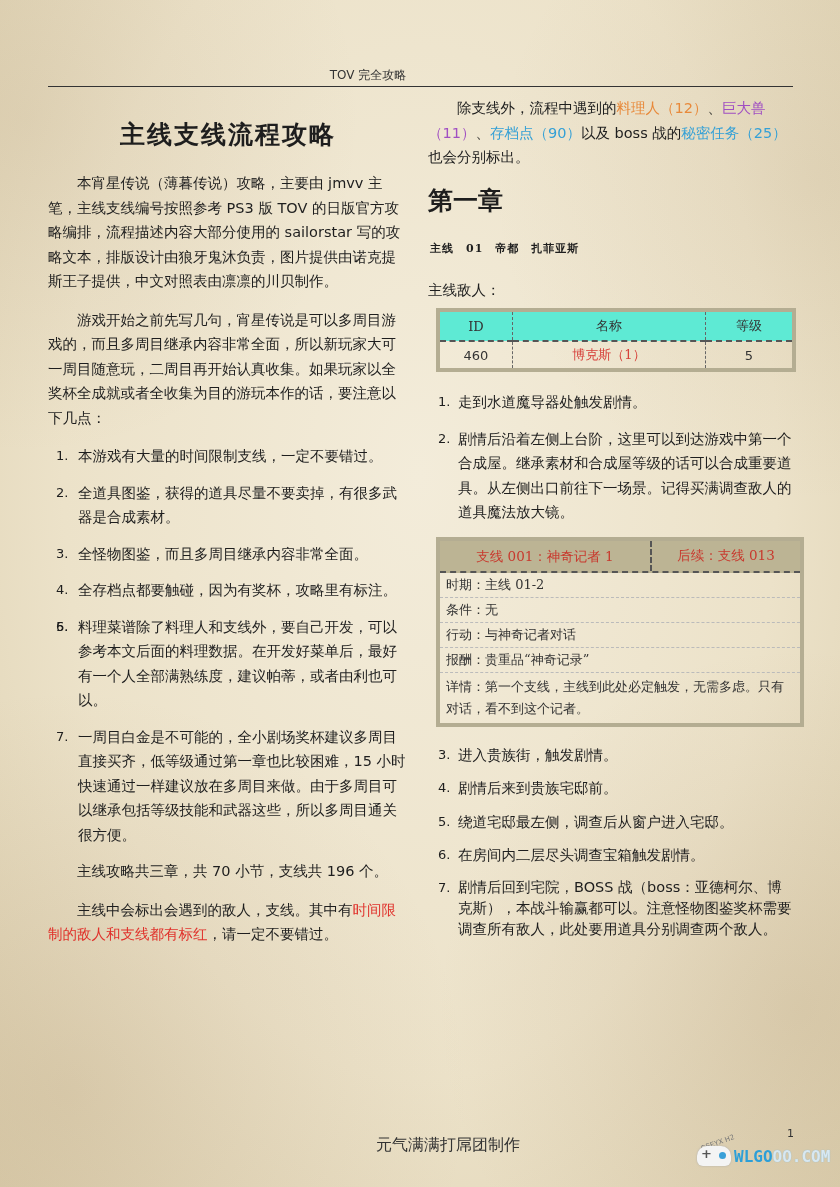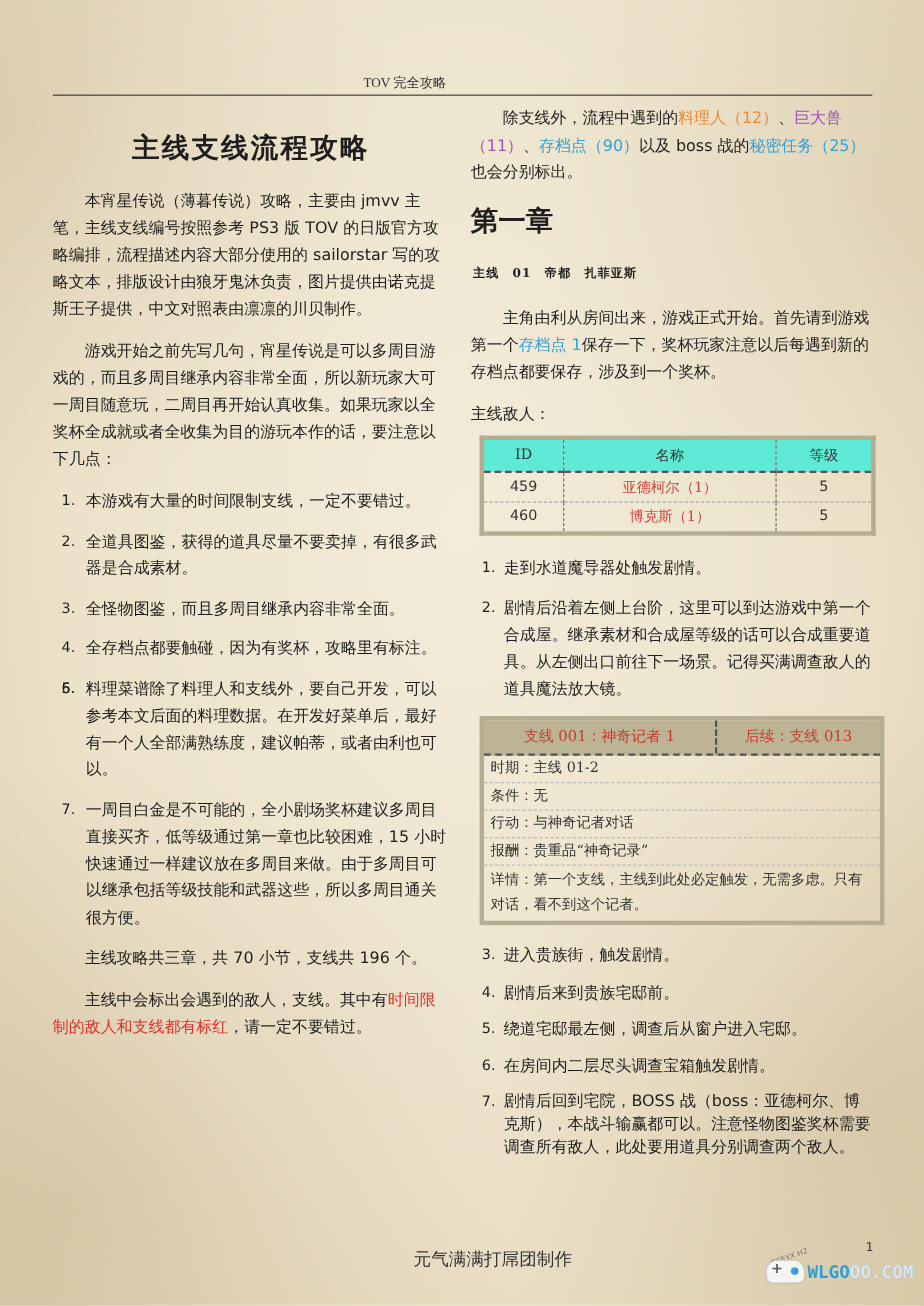--- a/index.html
+++ b/index.html
@@ -12,21 +12,21 @@
   .vignette {
     position: absolute; inset: 0; pointer-events: none;
     background:
       radial-gradient(circle at 8% 92%, rgba(160,130,90,0.18), transparent 30%),
       radial-gradient(circle at 95% 85%, rgba(160,130,90,0.18), transparent 28%),
       radial-gradient(circle at 3% 10%, rgba(150,120,80,0.12), transparent 25%),
       radial-gradient(circle at 97% 15%, rgba(150,120,80,0.10), transparent 25%);
   }
   .header-title {
     position: absolute; top: 67px; left: 0; width: 736px; text-align: center;
-    font-size: 12px; color: #333; font-family: Liberation Serif, serif;
+    font-size: 12px; color: #333;
   }
   .header-rule {
     position: absolute; top: 86px; left: 48px; width: 745px; height: 1px; background: #333;
   }
   .col { position: absolute; top: 96px; }
   .col-left { left: 48px; width: 360px; }
   .col-right { left: 428px; width: 365px; }
   .title {
     text-align: center; font-family: "DejaVu Serif", serif; font-weight: bold;
     font-size: 25px; letter-spacing: 2px; margin: 22px 0 20px 0;
@@ -121,38 +121,32 @@
 
 <div class="col col-right">
   <p class="indent"><span>除支线外，流程中遇到的</span><span class="c-orange">料理人（12）</span><span>、</span><span class="c-purple">巨大兽（11）</span><span>、</span><span class="c-blue">存档点（90）</span><span>以及 boss 战的</span><span class="c-blue">秘密任务（25）</span><span>也会分别标出。</span></p>
 
   <div class="chapter">第一章</div>
 
   <div class="section-h">
     <span>主线</span><span class="sep"></span><span>01</span><span class="sep"></span><span>帝都</span><span class="sep"></span><span>扎菲亚斯</span>
   </div>
 
-  <p class="indent"><span>主角由利从房间出来，游戏正式开始。首先请到游戏第一个</span><span class="c-blue">存档点 1</span><span>保存一下，奖杯玩家注意以后每遇到新的存档点都要保存，涉及到一个奖杯。</span></p>
 
   <p style="margin-bottom:4px;">主线敌人：</p>
 
   <table class="enemy-table">
     <thead>
       <tr>
         <th style="width:70px">ID</th>
         <th style="width:190px">名称</th>
         <th>等级</th>
       </tr>
     </thead>
     <tbody>
-      <tr>
-        <td>459</td>
-        <td class="name">亚德柯尔（1）</td>
-        <td>5</td>
-      </tr>
       <tr>
         <td>460</td>
         <td class="name">博克斯（1）</td>
         <td>5</td>
       </tr>
     </tbody>
   </table>
 
   <ol class="right-ol">
     <li><span class="num">1.</span><span>走到水道魔导器处触发剧情。</span></li>

